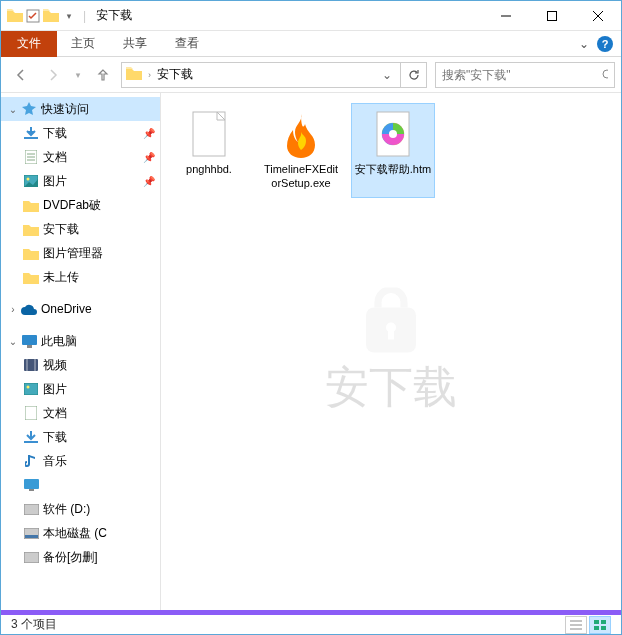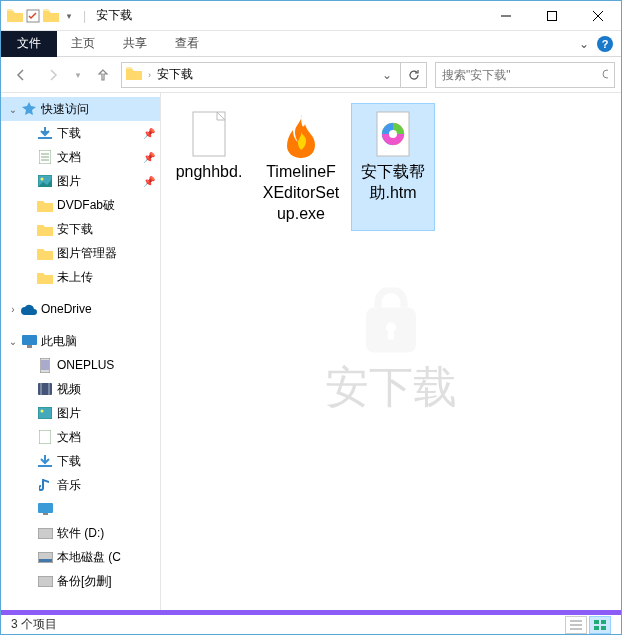--- a/index.html
+++ b/index.html
@@ -10,21 +10,21 @@
 .titlebar { height: 30px; display: flex; align-items: center; background: #fff; border-bottom: 1px solid #e5e5e5; }
 .titlebar-left { display: flex; align-items: center; gap: 2px; padding-left: 6px; }
 .titlebar-icon { width: 16px; height: 16px; display:flex; align-items:center; justify-content:center; }
 .titlebar-title { margin-left: 4px; font-size: 12px; color: #000; }
 .titlebar-spacer { flex: 1; }
 .titlebar-btns { display: flex; }
 .titlebar-btn { width: 46px; height: 30px; display: flex; align-items: center; justify-content: center; color: #333; }
 
 .ribbon-tabs { height: 26px; display: flex; align-items: center; background: #fff; border-bottom: 1px solid #d9d9d9; }
 .ribbon-tab { padding: 0 14px; height: 26px; display: flex; align-items: center; font-size: 12px; color: #444; }
-.ribbon-tab.file { background: #0f172a; color: #fff; padding: 0 16px; }
+.ribbon-tab.file { background: #c2410c; color: #fff; padding: 0 16px; }
 .ribbon-tab:not(.file) { border-right: 0; }
 .ribbon-right { margin-left: auto; display: flex; align-items: center; gap: 8px; padding-right: 8px; }
 .chev-down { color: #555; }
 .help-icon { width: 16px; height: 16px; background: #1979ca; border-radius: 50%; color: #fff; display: flex; align-items: center; justify-content: center; font-size: 11px; font-weight: bold; }
 
 .navbar { height: 36px; display: flex; align-items: center; gap: 4px; padding: 0 6px; border-bottom: 1px solid #e5e5e5; }
 .nav-btn { width: 28px; height: 28px; display: flex; align-items: center; justify-content: center; color: #999; }
 .addressbar { flex: 1; height: 26px; border: 1px solid #ccc; display: flex; align-items: center; padding: 0 4px; gap: 6px; }
 .addr-text { flex: 1; font-size: 12px; color: #000; }
 .addr-drop { color: #666; padding: 0 4px; }
@@ -32,34 +32,34 @@
 .searchbox { width: 180px; height: 26px; border: 1px solid #ccc; display: flex; align-items: center; padding: 0 6px; gap: 4px; margin-left: 4px; color: #888; }
 .searchbox input { border: none; outline: none; flex: 1; font-size: 12px; color: #555; }
 
 .body-area { flex: 1; display: flex; overflow: hidden; position:relative; }
 
 .sidebar { width: 160px; border-right: 1px solid #e5e5e5; overflow-y: auto; overflow-x: hidden; background: #fff; padding-top: 4px; }
 .sidebar::-webkit-scrollbar { width: 16px; }
 .sidebar::-webkit-scrollbar-track { background: #f0f0f0; }
 .sidebar::-webkit-scrollbar-thumb { background: #c1c1c1; }
 .tree-item { display: flex; align-items: center; height: 24px; padding-left: 6px; gap: 2px; font-size: 12px; color: #000; white-space: nowrap; }
-.tree-item.sub { padding-left: 36px; }
+.tree-item.sub { padding-left: 22px; }
 .tree-item.quick { background: #cce8ff; }
 .tree-exp { width: 12px; height: 12px; display: flex; align-items: center; justify-content: center; color: #666; font-size: 10px; }
 .tree-icon { width: 16px; height: 16px; display: flex; align-items: center; justify-content: center; margin-right: 2px; }
 .tree-label { flex: 1; overflow: hidden; text-overflow: ellipsis; }
 .pin { color: #888; font-size: 10px; margin-right: 4px; }
 .tree-spacer { height: 8px; }
 
 .content { flex: 1; position: relative; overflow: auto; padding: 10px 6px; }
 .file-grid { display: flex; flex-wrap: wrap; gap: 4px 8px; align-content: flex-start; }
 .file-item { width: 84px; display: flex; flex-direction: column; align-items: center; padding: 6px 2px; border: 1px solid transparent; }
 .file-item.selected { background: #cce8ff; border: 1px solid #99d1ff; }
 .file-icon { width: 48px; height: 48px; display: flex; align-items: center; justify-content: center; margin-bottom: 4px; }
-.file-label { font-size: 16px; text-align: center; word-break: break-all; line-height: 1.3; color: #000; }
+.file-label { font-size: 11px; text-align: center; word-break: break-all; line-height: 1.3; color: #000; }
 
 .watermark { position: absolute; top: 50%; left: 50%; transform: translate(-50%, -50%); opacity: 0.18; display: flex; flex-direction: column; align-items: center; pointer-events: none; }
 .watermark-text1 { font-size: 44px; color: #555; font-weight: 300; }
 .watermark-text2 { font-size: 20px; color: #777; letter-spacing: 1px; }
 
 .statusbar { height: 24px; border-top: 5px solid #8b5cf6; display: flex; align-items: center; padding: 0 10px; font-size: 12px; color: #333; }
 .statusbar-right { margin-left: auto; display: flex; gap: 2px; }
 .view-btn { width: 22px; height: 18px; border: 1px solid #ccc; display: flex; align-items: center; justify-content: center; font-size: 10px; color: #666; }
 .view-btn.active { background: #cce8ff; border-color: #99d1ff; }
 
@@ -257,29 +257,20 @@
       <div class="tree-spacer"></div>
       <div class="tree-item">
         <span class="tree-exp">⌄</span>
         <span class="tree-icon">
             <svg width="15" height="13">
               <rect width="15" height="10" fill="#2d89cc" rx="1"></rect>
               <rect x="5" y="10" width="5" height="3" fill="#888"></rect>
             </svg>
           </span>
         <span class="tree-label">此电脑</span>
-      </div>
-      <div class="tree-item sub">
-        <span class="tree-icon">
-            <svg width="10" height="15">
-              <rect width="10" height="15" rx="1" fill="#ddd" stroke="#888"></rect>
-              <rect x="1" y="2" width="8" height="10" fill="#aac"></rect>
-            </svg>
-          </span>
-        <span class="tree-label">ONEPLUS</span>
       </div>
       <div class="tree-item sub">
         <span class="tree-icon">
             <svg width="14" height="12">
               <rect width="14" height="12" fill="#457" rx="1"></rect>
               <rect x="2" width="2" height="12" fill="#fff" opacity="0.3"></rect>
               <rect x="10" width="2" height="12" fill="#fff" opacity="0.3"></rect>
             </svg>
           </span>
         <span class="tree-label">视频</span>

